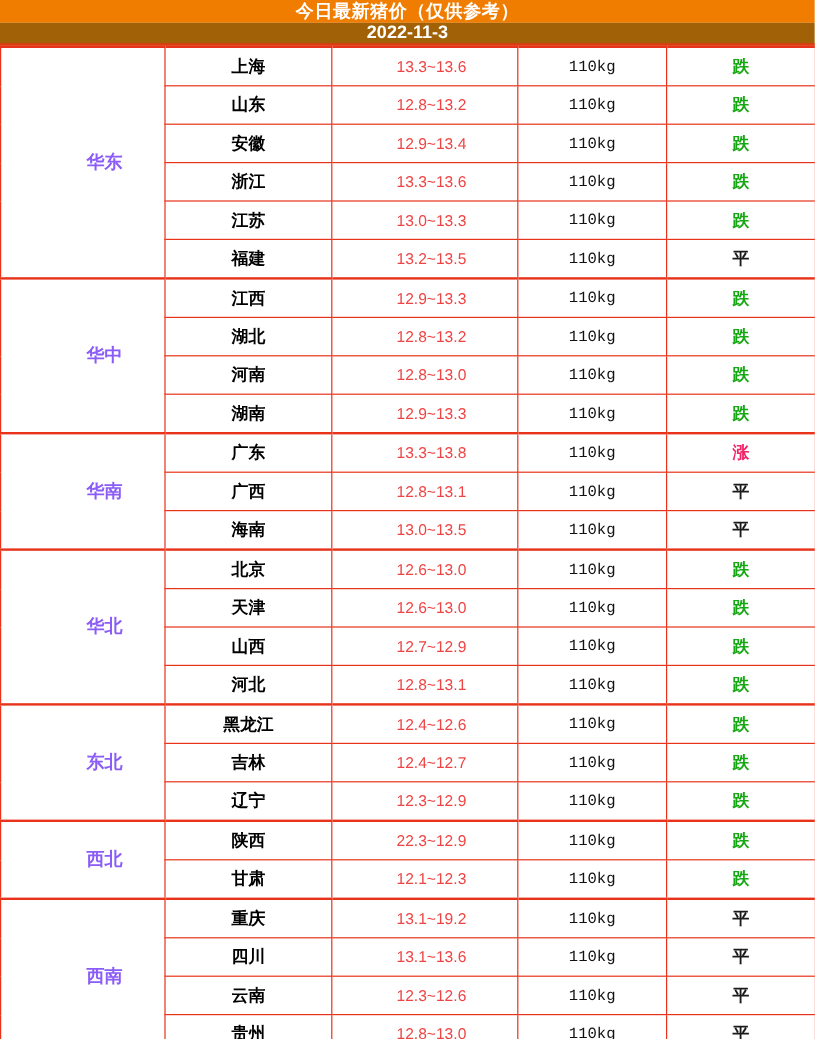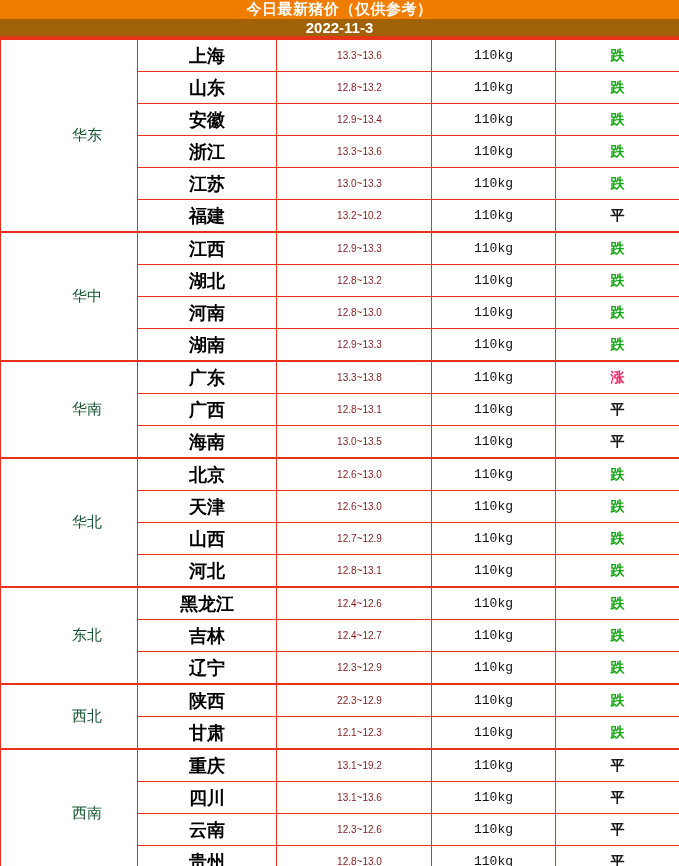--- a/index.html
+++ b/index.html
@@ -59,33 +59,33 @@
   td {
     border: 1px solid #e8331a;
     text-align: center;
     vertical-align: middle;
     font-size: 14px;
     color: #1a1a1a;
     height: 31px;
     padding: 0;
   }
   td.region {
-    font-weight: normal;
+    font-weight: bold;
     font-size: 15px;
-    color: #14532d;
+    color: #8b5cf6;
     padding-left: 36px;
   }
   td.province {
     font-weight: bold;
-    font-size: 18px;
+    font-size: 14px;
     color: #000000;
   }
   td.price {
-    font-size: 10px;
-    color: #7f1d1d;
+    font-size: 13px;
+    color: #ef4444;
     padding-left: 11px;
   }
   td.weight {
     font-size: 13px;
     color: #111111;
     font-family: Liberation Mono, monospace;
   }
   td.trend {
     font-weight: bold;
     font-size: 14px;
@@ -139,21 +139,21 @@
           <td class="trend down">跌</td>
         </tr>
         <tr>
           <td class="province">江苏</td>
           <td class="price">13.0~13.3</td>
           <td class="weight">110kg</td>
           <td class="trend down">跌</td>
         </tr>
         <tr>
           <td class="province">福建</td>
-          <td class="price">13.2~10.2</td>
+          <td class="price">13.2~13.5</td>
           <td class="weight">110kg</td>
           <td class="trend flat">平</td>
         </tr>
         <tr class="group-start">
           <td class="region" rowspan="4">华中</td>
           <td class="province">江西</td>
           <td class="price">12.9~13.3</td>
           <td class="weight">110kg</td>
           <td class="trend down">跌</td>
         </tr>

